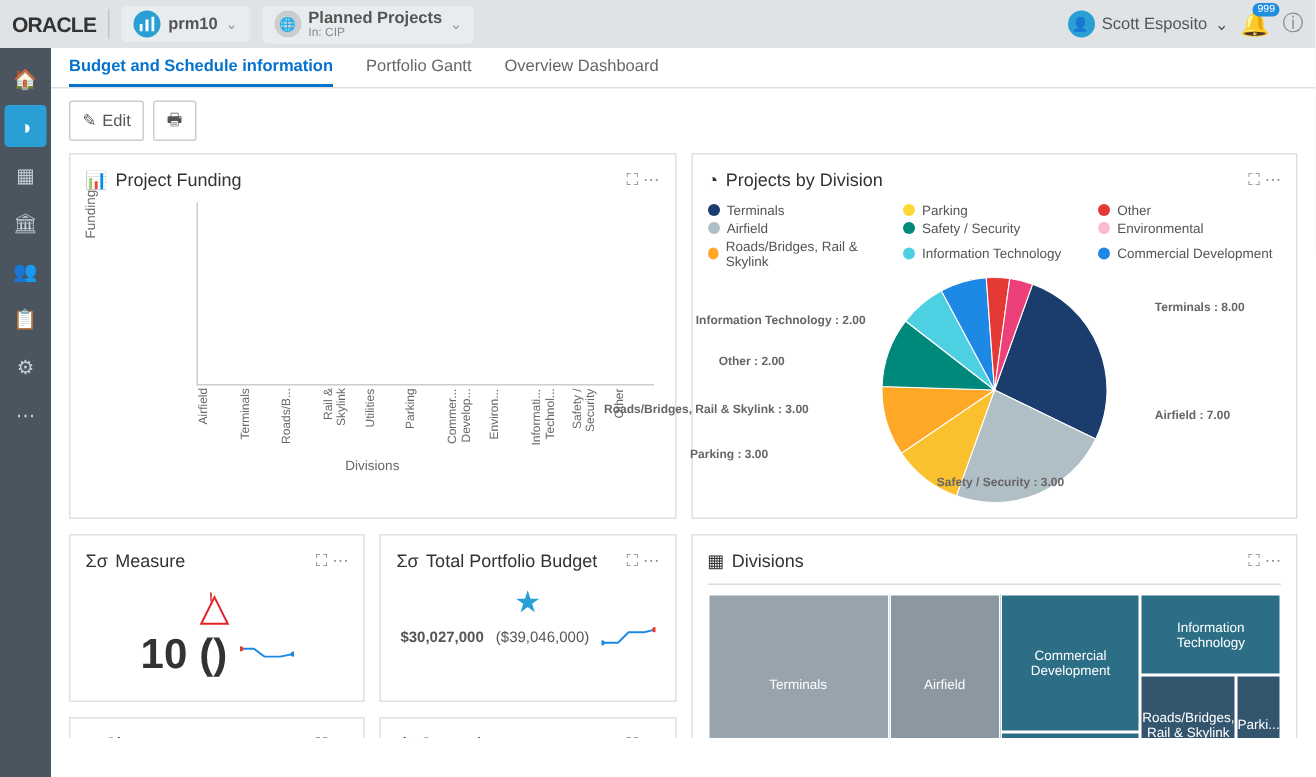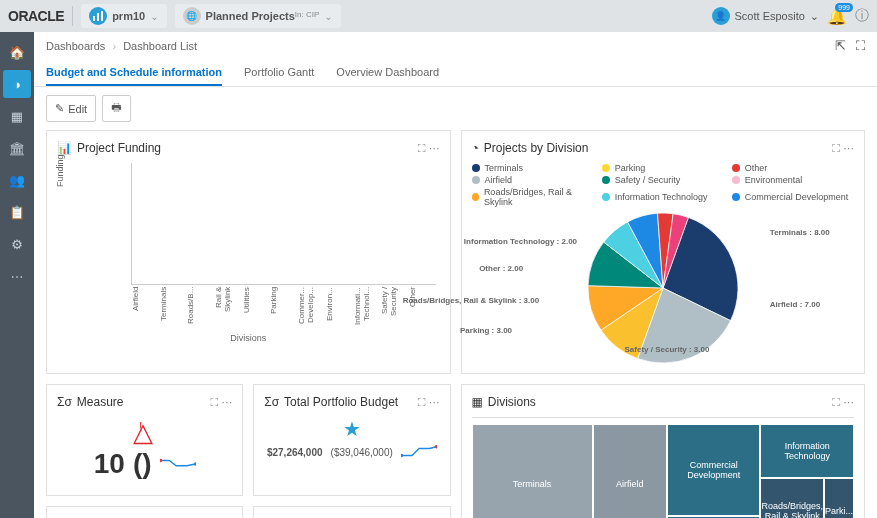--- a/index.html
+++ b/index.html
@@ -7,21 +7,21 @@
 
 
 .topbar { height: 32px; background: #dfe3e6; display: flex; align-items: center; padding: 0 8px; gap: 8px; }
 .oracle-logo { font-weight: bold; letter-spacing: -0.5px; font-size: 14px; color: #333; }
 .ctx-chip { display: flex; align-items: center; gap: 5px; padding: 3px 8px; background: #e8ecef; border-radius: 3px; cursor: pointer; }
 .ctx-chip .avatar-circle { width: 18px; height: 18px; border-radius: 50%; background: #2a9fd6; display: flex; align-items: center; justify-content: center; color: #fff; font-size: 9px; }
 .ctx-chip .label-main { font-size: 11px; color: #555; font-weight: 600; }
 .ctx-chip .label-sub { font-size: 8px; color: #888; }
 .ctx-chip .chevron { color: #999; font-size: 10px; }
 .ctx2 .avatar-circle { background: #ccc; }
-.ctx2 .labels { display: flex; line-height: 1; }
+.ctx2 .labels { display: flex; flex-direction: column; line-height: 1; }
 .topbar .spacer { flex: 1; }
 .search-box { display: flex; align-items: center; background: #fff; border: 1px solid #ccc; border-radius: 2px; height: 22px; width: 190px; }
 .search-box input { border: none; flex: 1; font-size: 11px; padding: 0 6px; outline: none; }
 .search-box .sbtn { width: 22px; text-align: center; color: #666; font-size: 11px; }
 .user-chip { display: flex; align-items: center; gap: 5px; font-size: 11px; color: #555; }
 .user-chip .uavatar { width: 18px; height: 18px; border-radius: 50%; background: #2a9fd6; display: flex; align-items: center; justify-content: center; color: #fff; font-size: 9px; }
 .bell { position: relative; color: #2a9fd6; font-size: 16px; }
 .bell .badge { position: absolute; top: -4px; right: -6px; background: #1f8de0; color: #fff; font-size: 7px; border-radius: 6px; padding: 1px 3px; }
 .help-icon { color: #888; font-size: 14px; }
 
@@ -126,31 +126,20 @@
     <div class="sitem active">◑</div>
     <div class="sitem">▦</div>
     <div class="sitem">🏛</div>
     <div class="sitem">👥</div>
     <div class="sitem">📋</div>
     <div class="sitem">⚙</div>
     <div class="sitem">⋯</div>
   </div>
 
   <div class="content">
-    <div class="breadcrumb-row">
-      <div class="crumbs">
-        <span>Dashboards</span>
-        <span class="sep">›</span>
-        <span>Dashboard List</span>
-      </div>
-      <div class="ractions">
-        <span>⇱</span>
-        <span>⛶</span>
-      </div>
-    </div>
 
     <div class="tabs-row">
       <div class="tab active">Budget and Schedule information</div>
       <div class="tab">Portfolio Gantt</div>
       <div class="tab">Overview Dashboard</div>
     </div>
 
     <div class="toolbar-row">
       <button class="btn">
           <span>✎</span>
@@ -328,21 +317,21 @@
         <div class="panel budget-panel">
           <div class="panel-head">
             <div class="ptitle">
                 <span>Σσ</span>
                 <span>Total Portfolio Budget</span>
               </div>
             <div class="pactions"><span>⛶</span> <span>⋯</span></div>
           </div>
           <div class="star">★</div>
           <div class="bvals">
-            <span style="font-weight:bold">$27,264,000</span>
+            <span style="font-weight:bold">$30,027,000</span>
             <span>($39,046,000)</span>
             <svg class="spark" viewBox="0 0 40 16">
                 <polyline points="0,12 12,12 20,4 32,4 40,2" stroke="#1e88e5" stroke-width="1.5" fill="none"></polyline>
                 <circle cx="0" cy="12" r="2" fill="#1e88e5"></circle>
                 <circle cx="40" cy="2" r="2" fill="#e53935"></circle>
               </svg>
           </div>
         </div>
       </div>
 

